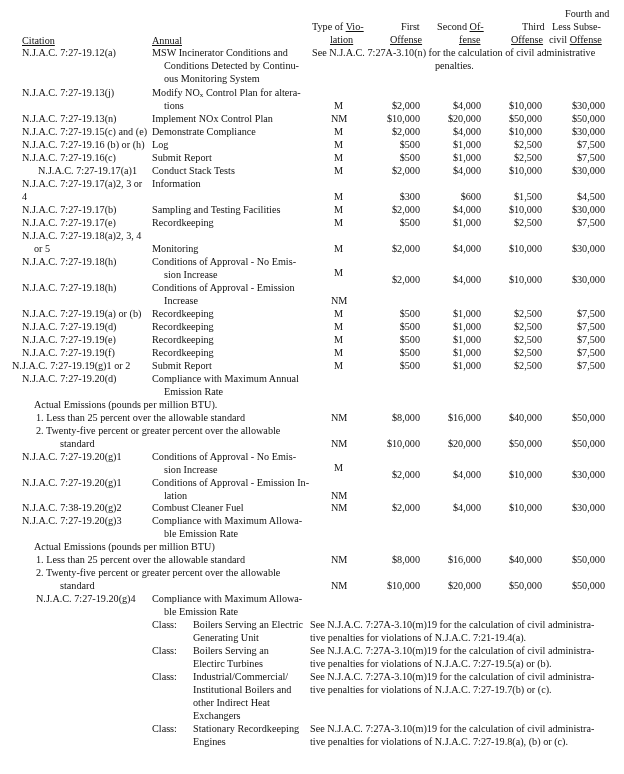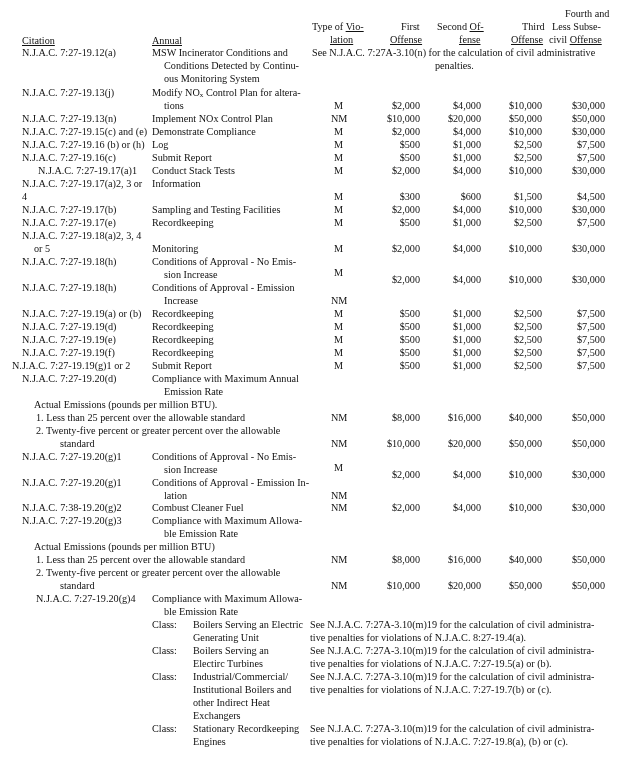--- a/index.html
+++ b/index.html
@@ -282,21 +282,21 @@
   <div>
     <span class="t" style="left:36px;top:592px">N.J.A.C. 7:27-19.20(g)4</span>
     <span class="t" style="left:152px;top:592px">Compliance with Maximum Allowa-</span>
     <span class="t" style="left:164px;top:605px">ble Emission Rate</span>
 
     <div>
       <span class="t" style="left:152px;top:618px">Class:</span>
       <span class="t" style="left:193px;top:618px">Boilers Serving an Electric</span>
       <span class="t" style="left:193px;top:631px">Generating Unit</span>
       <span class="t" style="left:310px;top:618px">See N.J.A.C. 7:27A-3.10(m)19 for the calculation of civil administra-</span>
-      <span class="t" style="left:310px;top:631px">tive penalties for violations of N.J.A.C. 8:27-19.4(a).</span>
+      <span class="t" style="left:310px;top:631px">tive penalties for violations of N.J.A.C. 7:21-19.4(a).</span>
     </div>
     <div>
       <span class="t" style="left:152px;top:644px">Class:</span>
       <span class="t" style="left:193px;top:644px">Boilers Serving an</span>
       <span class="t" style="left:193px;top:657px">Electirc Turbines</span>
       <span class="t" style="left:310px;top:644px">See N.J.A.C. 7:27A-3.10(m)19 for the calculation of civil administra-</span>
       <span class="t" style="left:310px;top:657px">tive penalties for violations of N.J.A.C. 7:27-19.5(a) or (b).</span>
     </div>
     <div>
       <span class="t" style="left:152px;top:670px">Class:</span>

